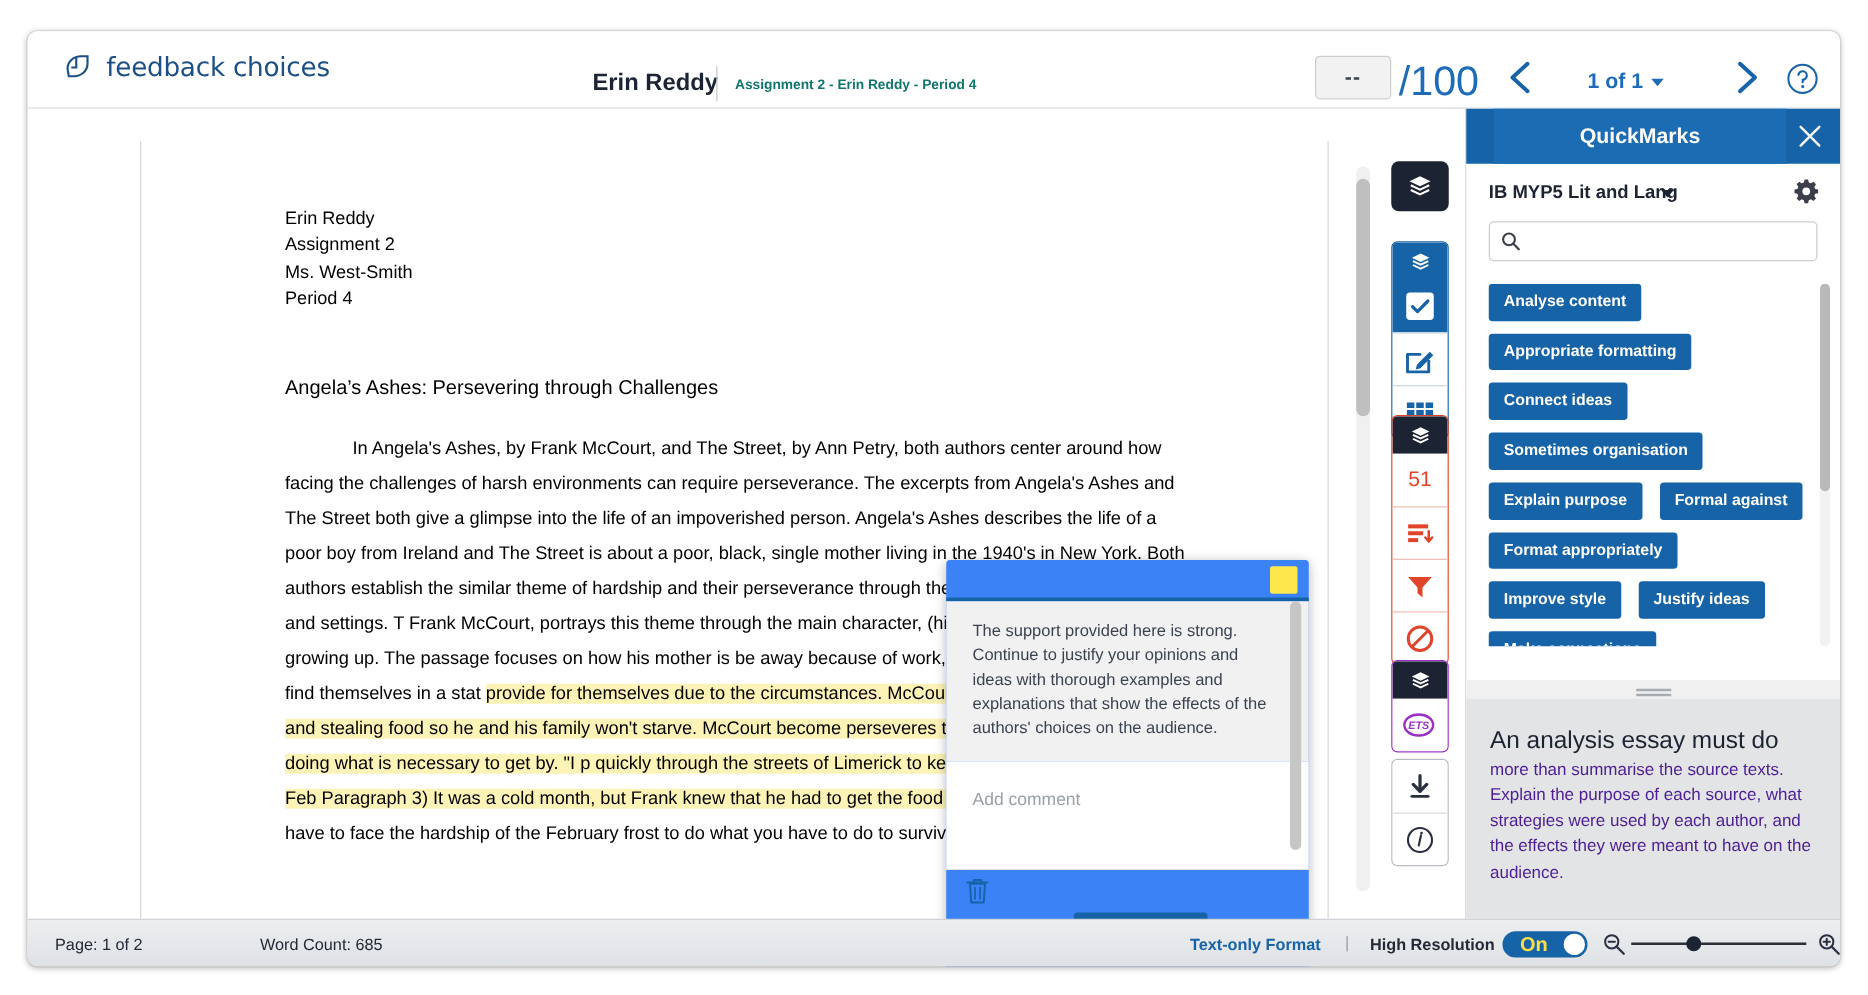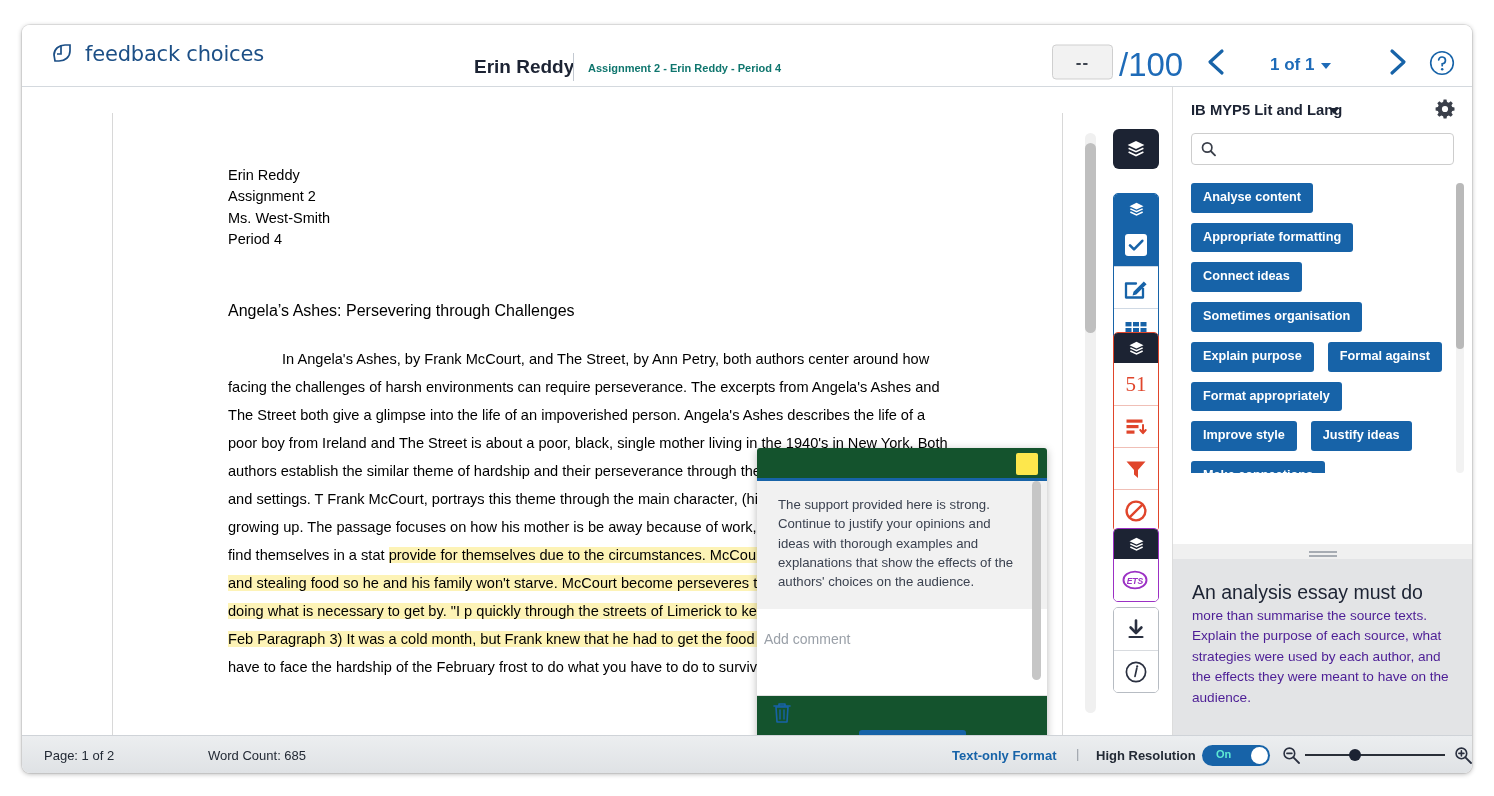--- a/index.html
+++ b/index.html
@@ -120,37 +120,37 @@
     background: #f0f0f0; border-radius: 6px;
   }
   .doc-scroll-thumb {
     position: absolute; left: 1063px; top: 56px; width: 11px; height: 190px;
     background: #bfbfbf; border-radius: 6px; cursor: pointer;
   }
 
   
   #comment-popup {
     position: absolute; left: 735px; top: 423px; width: 290px; height: 336px;
-    background: #14532d; border-radius: 3px;
+    background: #3b82f6; border-radius: 3px;
     box-shadow: 0 2px 9px rgba(0,0,0,0.28);
   }
   .cp-top { position: relative; height: 30px; }
   .cp-swatch {
     position: absolute; right: 9px; top: 5px; width: 22px; height: 22px;
     background: #fde74c; border-radius: 2px; cursor: pointer;
   }
   .cp-rule { height: 3px; background: #1763a8; }
   .cp-body {
     position: relative; height: 128px; background: #f1f1f1;
     padding: 14px 22px 10px 21px;
     font-size: 13.2px; line-height: 19.3px; color: #3b4250;
     overflow: hidden;
   }
   .cp-add {
-    height: 87px; background: #ffffff; padding: 22px 21px 0 7px;
+    height: 87px; background: #ffffff; padding: 22px 21px 0 21px;
     font-size: 14px; color: #9aa0a8; border-bottom: 1px solid #e2e2e2;
   }
   .cp-foot { height: 38px; position: relative; }
   .cp-trash { position: absolute; left: 14px; top: 5px; width: 22px; height: 24px; cursor: pointer; }
   .cp-inner-scroll-track {
     position: absolute; right: 6px; top: 33px; width: 9px; height: 199px;
     background: transparent;
   }
   .cp-inner-scroll-thumb {
     position: absolute; right: 6px; top: 33px; width: 9px; height: 199px;
@@ -183,22 +183,22 @@
     cursor: pointer;
   }
   .tg-item.active-blue { background: #1763a8; }
   .grp-layers { top: 42px; height: 40px; border-radius: 6px; background: #1c2333;
     display:flex; align-items:center; justify-content:center; cursor:pointer; }
   .grp-blue { top: 106px; border: 1px solid #1763a8; }
   .grp-blue .tg-item + .tg-item { border-top: 1px solid #cfd9e4; }
   .grp-red { top: 245px; border: 1px solid #e0452b; }
   .grp-red .tg-item + .tg-item { border-top: 1px solid #f0bfb6; }
   .grp-red .num {
-    font-size: 21px; color: #e0452b; font-weight: 400;
-    font-family: Liberation Serif, serif;
+    font-size: 17px; color: #e0452b; font-weight: 400;
+    font-family: Liberation Sans, sans-serif;
   }
   .grp-purple { top: 441px; border: 1px solid #9b30c4; }
   .grp-gray { top: 520px; border: 1px solid #b7bcc3; }
   .grp-gray .tg-item + .tg-item { border-top: 1px solid #d8dbdf; }
 
   
   #qm-panel {
     position: absolute; left: 1150px; top: 62px; width: 300px; height: 648px;
     background: #ffffff; border-left: 1px solid #dcdcdc;
   }
@@ -287,21 +287,21 @@
     position: absolute; left: 930px; top: 12px; color: #1763a8; font-weight: bold;
     cursor: pointer;
   }
   .ft-sep { position: absolute; left: 1054px; top: 10px; color: #9aa0a8; }
   .ft-hires { position: absolute; left: 1074px; top: 12px; font-weight: bold; }
   .toggle {
     position: absolute; left: 1180px; top: 9px; width: 68px; height: 21px;
     background: #1763a8; border-radius: 11px; cursor: pointer;
   }
   .toggle span {
-    position: absolute; left: 14px; top: 3px; color: #5eead4; font-size: 11px; font-weight: bold;
+    position: absolute; left: 14px; top: 3px; color: #fde047; font-size: 16px; font-weight: bold;
   }
   .toggle i {
     position: absolute; right: 2px; top: 2px; width: 17px; height: 17px;
     background: #ffffff; border-radius: 50%;
   }
   .zoom-out { position: absolute; left: 1260px; top: 10px; width: 18px; height: 18px; cursor: pointer; }
   .zoom-in { position: absolute; left: 1432px; top: 10px; width: 18px; height: 18px; cursor: pointer; }
   .zoom-rail {
     position: absolute; left: 1283px; top: 18px; width: 140px; height: 2px; background: #2a2f38;
   }
@@ -505,20 +505,26 @@
         <svg width="24" height="24" viewBox="0 0 24 24">
           <circle cx="12" cy="12" r="9.6" fill="none" stroke="#2a3040" stroke-width="1.7"></circle>
           <path d="M12.8 8.2 L11 16.4" stroke="#2a3040" stroke-width="1.7" stroke-linecap="round"></path>
           <circle cx="13.2" cy="6.4" r="1.1" fill="#2a3040"></circle>
         </svg>
       </div>
     </div>
   </div>
 
   <div id="qm-panel">
+    <div class="qm-titlebar">
+      <div class="qm-title-inner">QuickMarks</div>
+      <svg class="qm-close" viewBox="0 0 24 24">
+        <path d="M4.5 4.5 L19.5 19.5 M19.5 4.5 L4.5 19.5" stroke="#ffffff" stroke-width="1.9" stroke-linecap="round"></path>
+      </svg>
+    </div>
 
     <div class="qm-setrow">
       <span class="qm-set-name">IB MYP5 Lit and Lang</span>
       <span class="qm-set-caret"></span>
       <svg class="qm-gear" viewBox="0 0 22 22">
         <path d="M11 1.6 l1.5 0 0.5 2.3 1.8 0.75 1.95-1.35 2.05 2.05 -1.35 1.95 0.75 1.8 2.3 0.5 0 2.9 -2.3 0.5 -0.75 1.8 1.35 1.95 -2.05 2.05 -1.95-1.35 -1.8 0.75 -0.5 2.3 -2.9 0 -0.5-2.3 -1.8-0.75 -1.95 1.35 -2.05-2.05 1.35-1.95 -0.75-1.8 -2.3-0.5 0-2.9 2.3-0.5 0.75-1.8 -1.35-1.95 2.05-2.05 1.95 1.35 1.8-0.75 0.5-2.3 z" fill="#3a3f4a"></path>
         <circle cx="11" cy="11" r="3.1" fill="#ffffff"></circle>
       </svg>
     </div>
 

